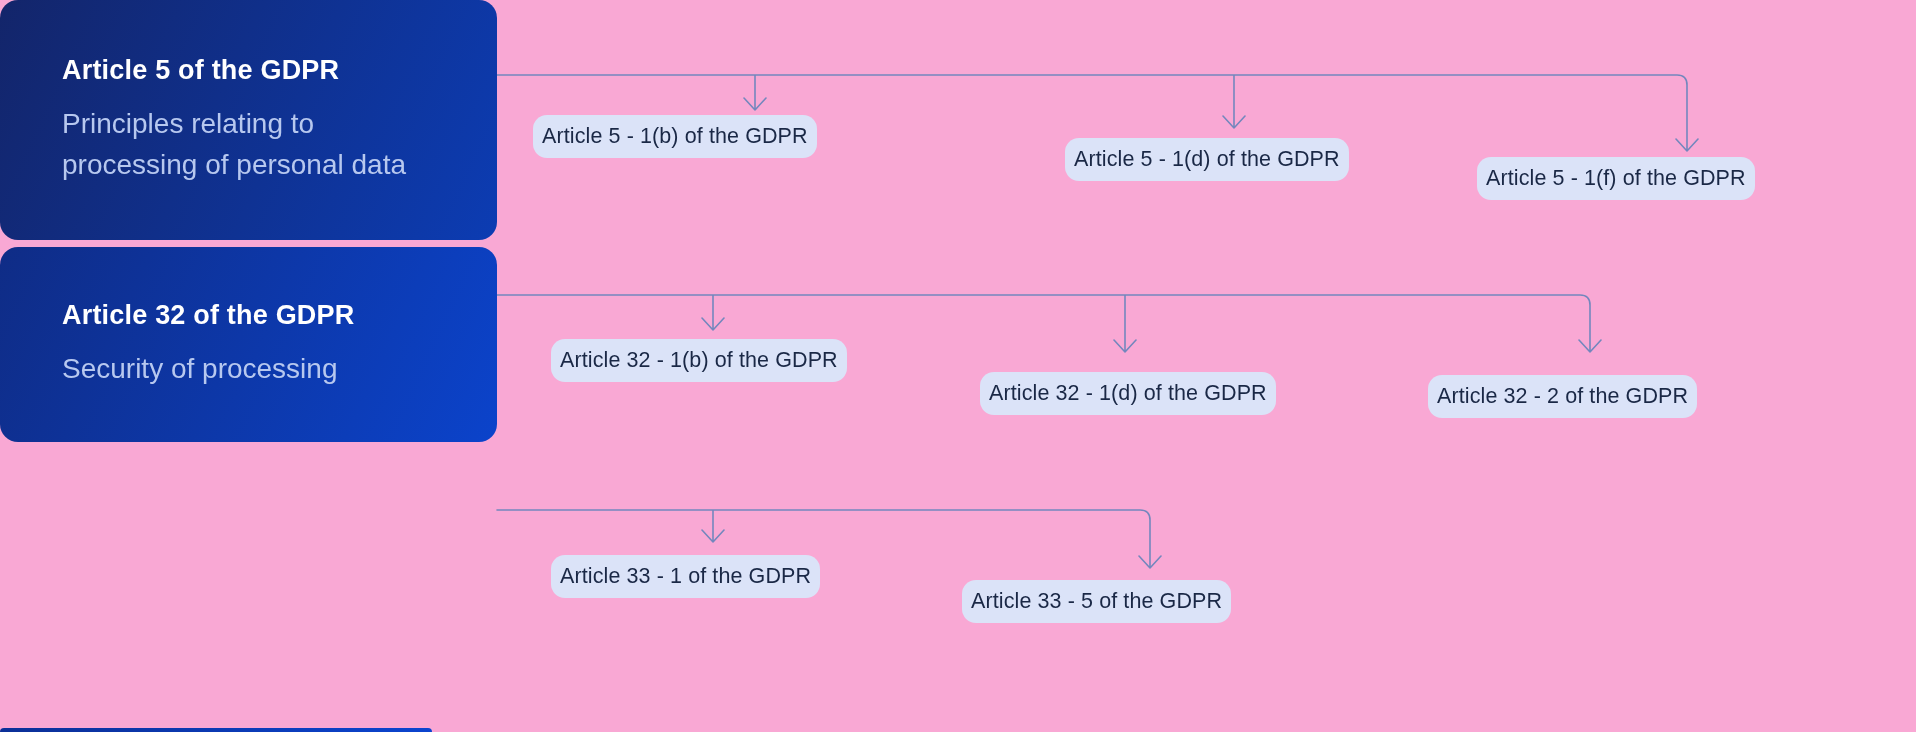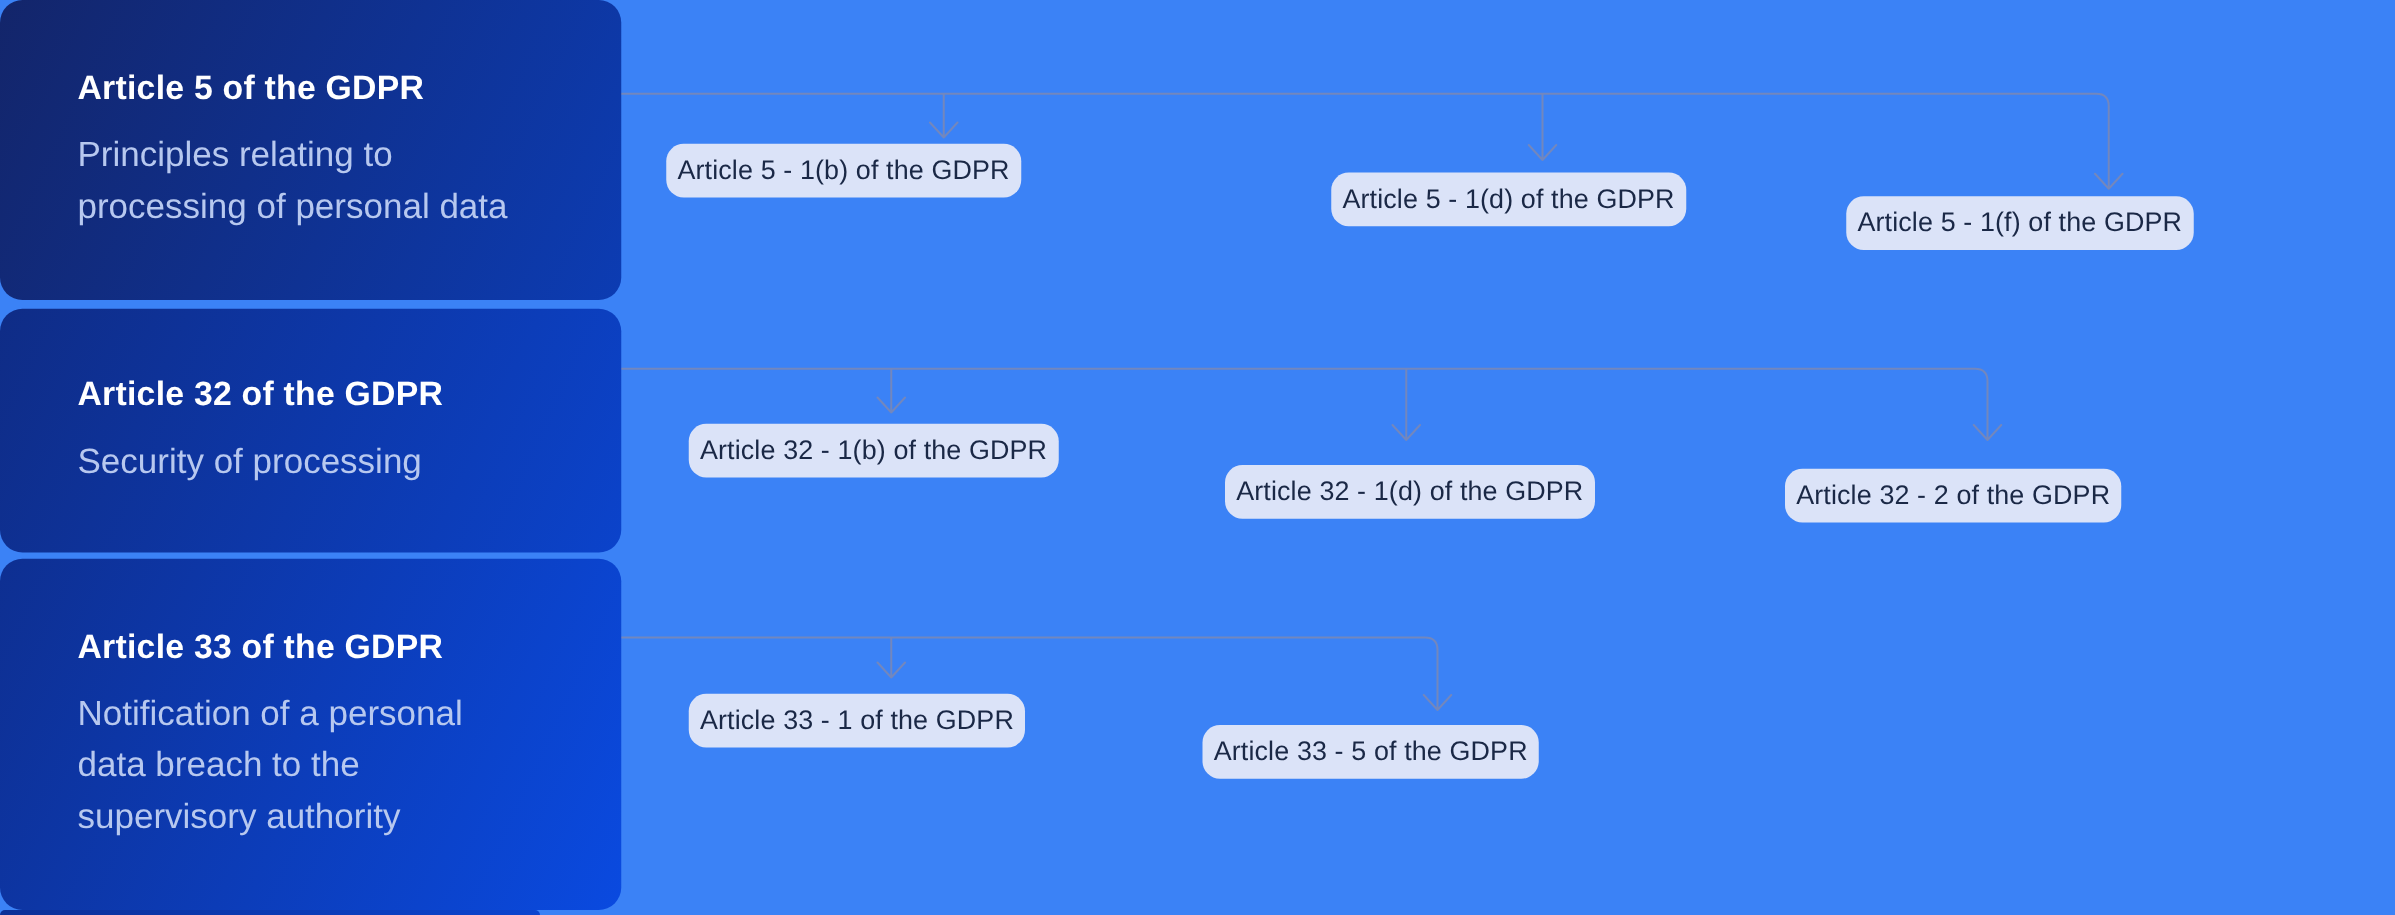--- a/index.html
+++ b/index.html
@@ -3,21 +3,21 @@
 <meta charset="utf-8">
 <style>
   * { margin: 0; padding: 0; box-sizing: border-box; }
   html, body { background: #eef1f8; }
   body { font-family: "Liberation Sans", sans-serif; }
 
   .canvas {
     position: relative;
     width: 1916px;
     height: 732px;
-    background: #3b82f6;
+    background: #f9a8d4;
     overflow: hidden;
   }
 
   
   .card {
     position: absolute;
     left: 0;
     width: 497px;
     border-radius: 18px;
     display: flex;
@@ -124,24 +124,20 @@
   <section class="card card-1">
     <h2 class="card-title">Article 5 of the GDPR</h2>
     <p class="card-subtitle">Principles relating to processing of personal data</p>
   </section>
 
   <section class="card card-2">
     <h2 class="card-title">Article 32 of the GDPR</h2>
     <p class="card-subtitle">Security of processing</p>
   </section>
 
-  <section class="card card-3">
-    <h2 class="card-title">Article 33 of the GDPR</h2>
-    <p class="card-subtitle">Notification of a personal data breach to the supervisory authority</p>
-  </section>
 
   <div class="card-next-sliver"></div>
 
   <div class="chip chip-r1c1">Article 5 - 1(b) of the GDPR</div>
   <div class="chip chip-r1c2">Article 5 - 1(d) of the GDPR</div>
   <div class="chip chip-r1c3">Article 5 - 1(f) of the GDPR</div>
 
   <div class="chip chip-r2c1">Article 32 - 1(b) of the GDPR</div>
   <div class="chip chip-r2c2">Article 32 - 1(d) of the GDPR</div>
   <div class="chip chip-r2c3">Article 32 - 2 of the GDPR</div>

